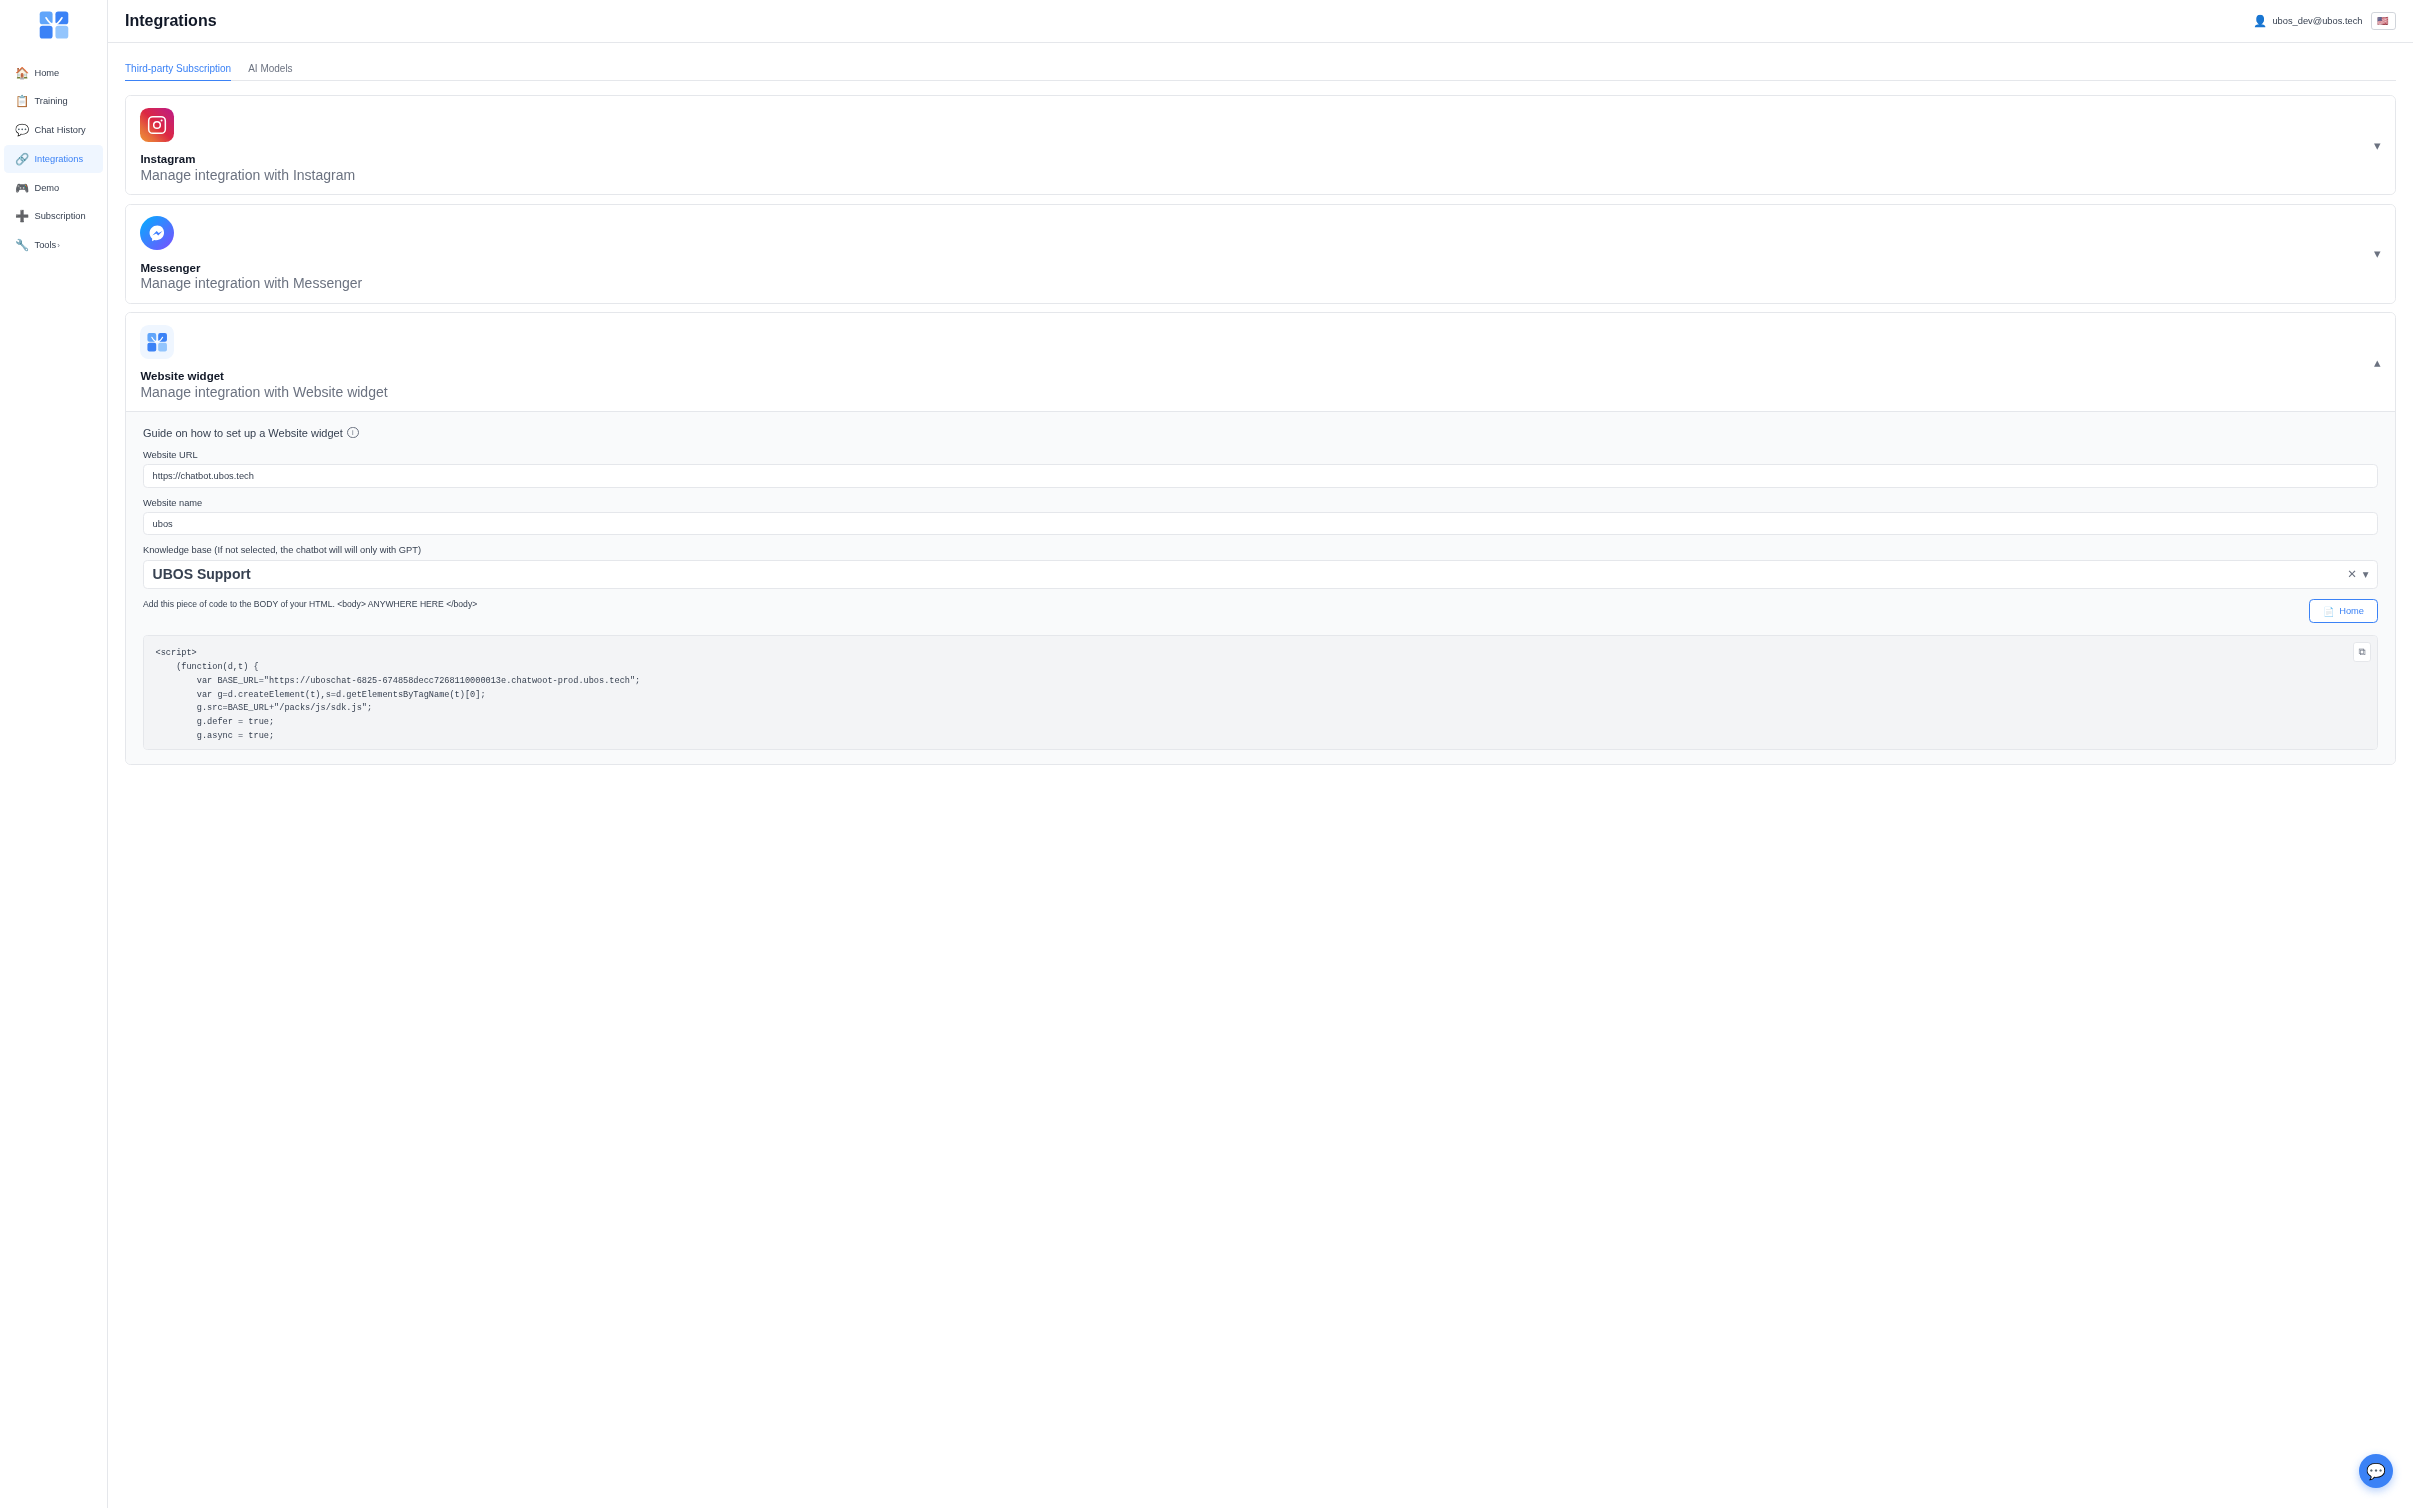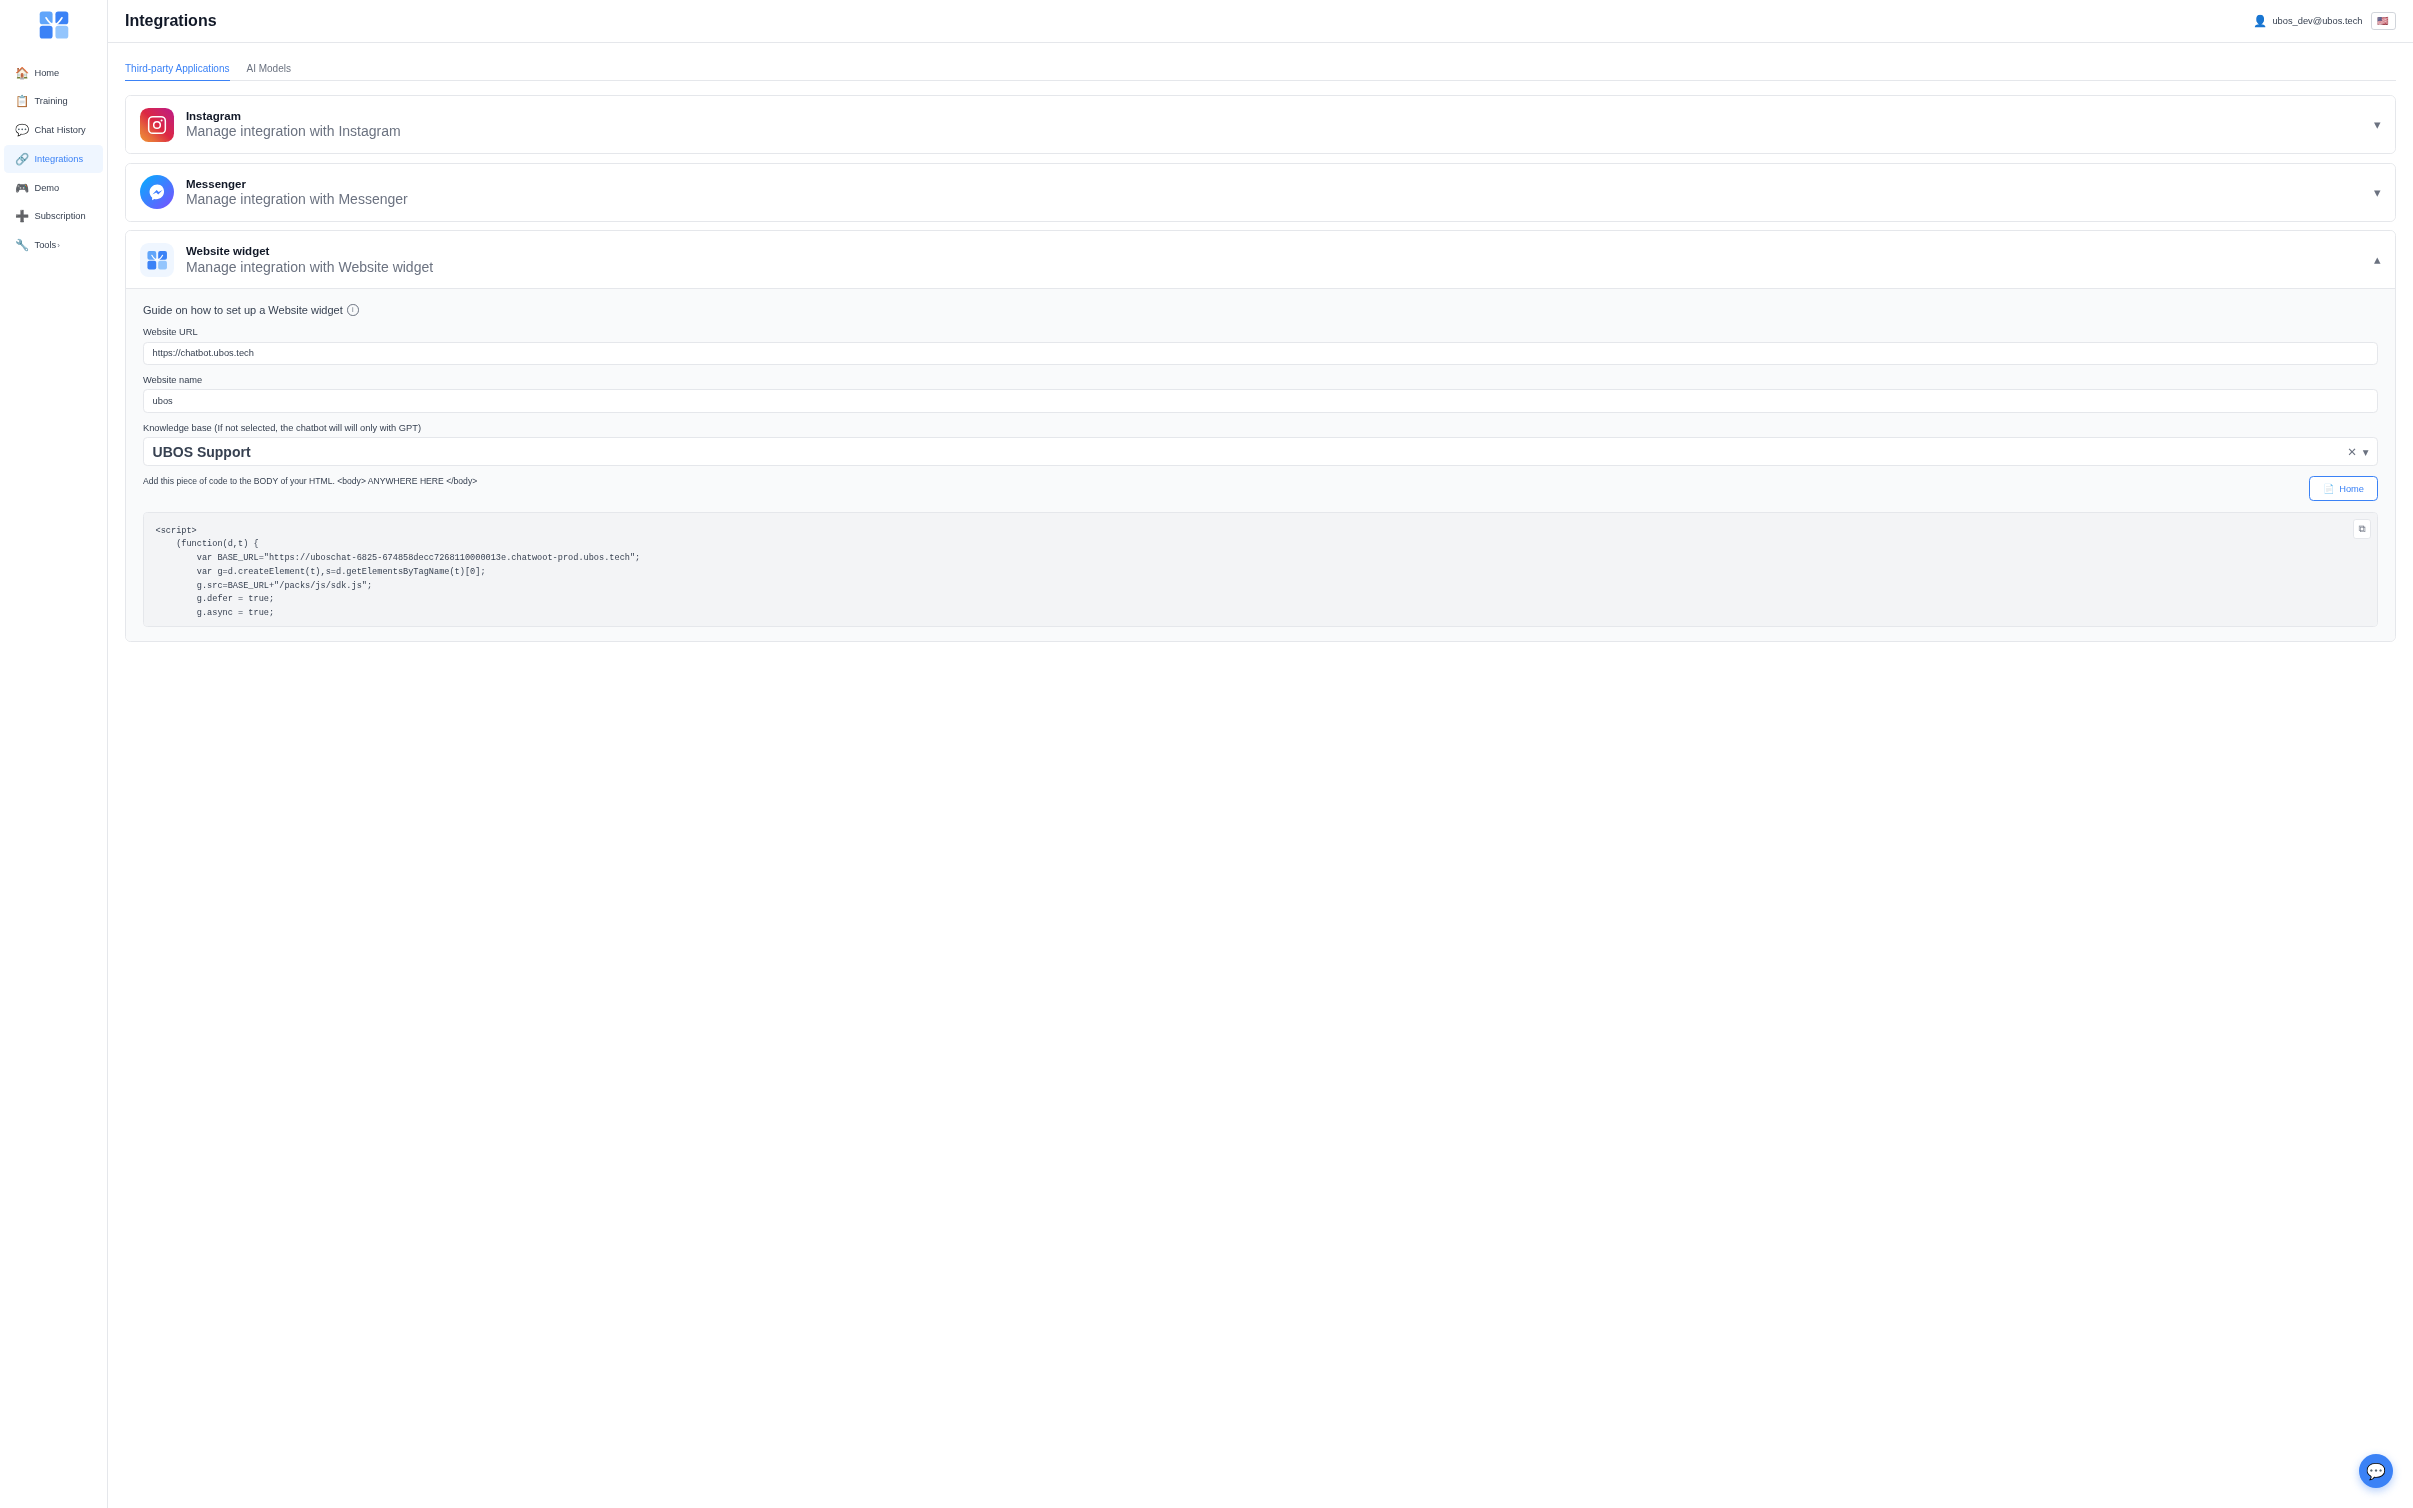--- a/index.html
+++ b/index.html
@@ -101,21 +101,21 @@
       overflow: hidden;
     }
     .integration-header {
       display: flex;
       align-items: center;
       justify-content: space-between;
       padding: 11.5px 14.4px;
       cursor: pointer;
       background: #fff;
     }
-    .integration-left { display: flex; align-items: center; gap: 11.5px; }
+    .integration-left { display: flex; gap: 11.5px; flex-direction: column; }
     .integration-info h3 { font-size: 11.5px; font-weight: 600; color: #111827; }
     .integration-info p { font-size: 14px; color: #6b7280; margin-top: 1.4px; }
     .chevron { font-size: 13px; color: #6b7280; }
 
     
     .widget-expanded { background: #f9fafb; padding: 14.4px 17px; border-top: 0.7px solid #e5e7eb; }
     .guide-row { display: flex; align-items: center; gap: 4.3px; margin-bottom: 11.5px; }
     .guide-text { font-size: 11px; color: #374151; }
     .info-icon { width: 11.5px; height: 11.5px; border-radius: 50%; border: 1.1px solid #6b7280; display: flex; align-items: center; justify-content: center; font-size: 7.2px; color: #6b7280; cursor: pointer; }
 
@@ -296,21 +296,21 @@
       </div>
       <button class="flag-btn">
         <span>🇺🇸</span>
       </button>
     </div>
   </div>
 
   <div class="page-body">
 
     <div class="tabs">
-      <div class="tab active">Third-party Applications</div>
+      <div class="tab active">Third-party Subscription</div>
       <div class="tab">AI Models</div>
     </div>
 
     <div class="integration-card">
       <div class="integration-header">
         <div class="integration-left">
           <div class="instagram-icon">
             <svg width="20" height="20" viewBox="0 0 24 24" fill="none" xmlns="http://www.w3.org/2000/svg">
               <rect x="2" y="2" width="20" height="20" rx="5" stroke="white" stroke-width="1.8" fill="none"></rect>
               <circle cx="12" cy="12" r="4" stroke="white" stroke-width="1.8" fill="none"></circle>

